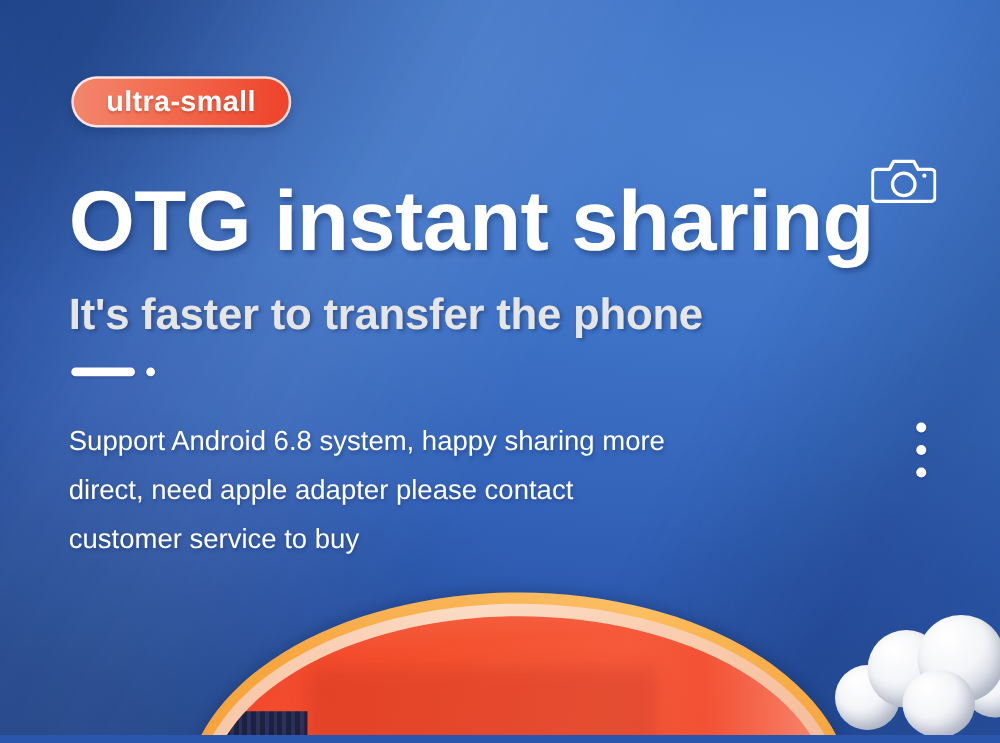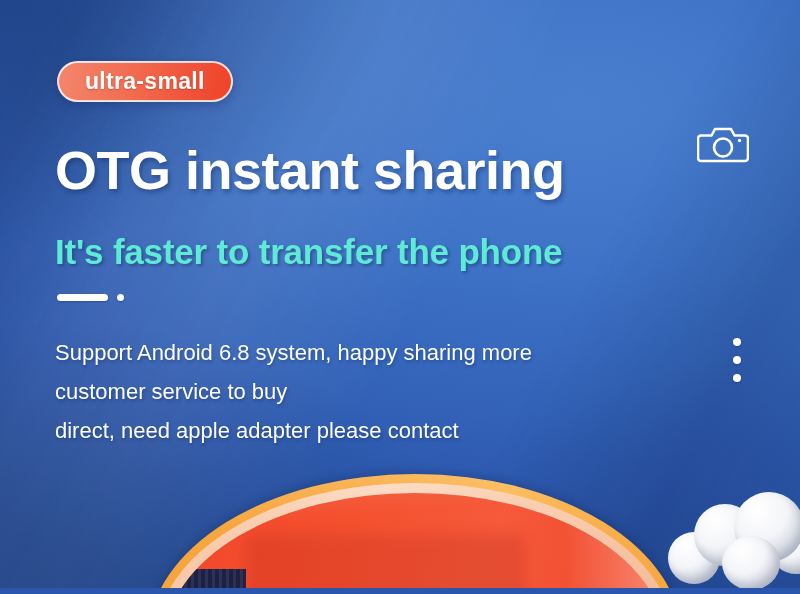--- a/index.html
+++ b/index.html
@@ -177,32 +177,32 @@
     text-shadow: 0 1px 2px rgba(150,40,20,0.35);
     white-space: nowrap;
   }
 
   
   .title-main {
     position: absolute;
     left: 55px;
     top: 143px;
     color: #ffffff;
-    font-size: 54px;
+    font-size: 68px;
     font-weight: bold;
     letter-spacing: -0.5px;
     line-height: 1;
     text-shadow: 2px 3px 4px rgba(16,38,88,0.40);
     white-space: nowrap;
   }
   .title-sub {
     position: absolute;
     left: 55px;
     top: 234px;
-    color: #5eead4;
+    color: #e5e5e5;
     font-size: 35px;
     font-weight: bold;
     letter-spacing: -0.2px;
     line-height: 1;
     text-shadow: 2px 2px 3px rgba(16,38,88,0.38);
     white-space: nowrap;
   }
 
   
   .divider {
@@ -308,22 +308,22 @@
 
   <div class="title-sub">It's faster to transfer the phone</div>
 
   <div class="divider">
     <div class="divider-bar"></div>
     <div class="divider-dot"></div>
   </div>
 
   <div class="body-copy">
     <span class="line">Support Android 6.8 system, happy sharing more</span>
+    <span class="line">direct, need apple adapter please contact</span>
     <span class="line">customer service to buy</span>
-    <span class="line">direct, need apple adapter please contact</span>
   </div>
 
   <div class="camera-icon">
     <svg viewBox="0 0 52 42" fill="none" xmlns="http://www.w3.org/2000/svg">
       <path d="M4 13.5 H14.5 L18 7 H34 L37.5 13.5 H48 A3 3 0 0 1 51 16.5 V36 A3 3 0 0 1 48 39 H4 A3 3 0 0 1 1 36 V16.5 A3 3 0 0 1 4 13.5 Z" stroke="#ffffff" stroke-width="2.6" stroke-linejoin="round" stroke-linecap="round"></path>
       <circle cx="26" cy="25.5" r="9" stroke="#ffffff" stroke-width="2.6"></circle>
       <circle cx="42.5" cy="18.5" r="1.7" fill="#ffffff"></circle>
     </svg>
   </div>
 

